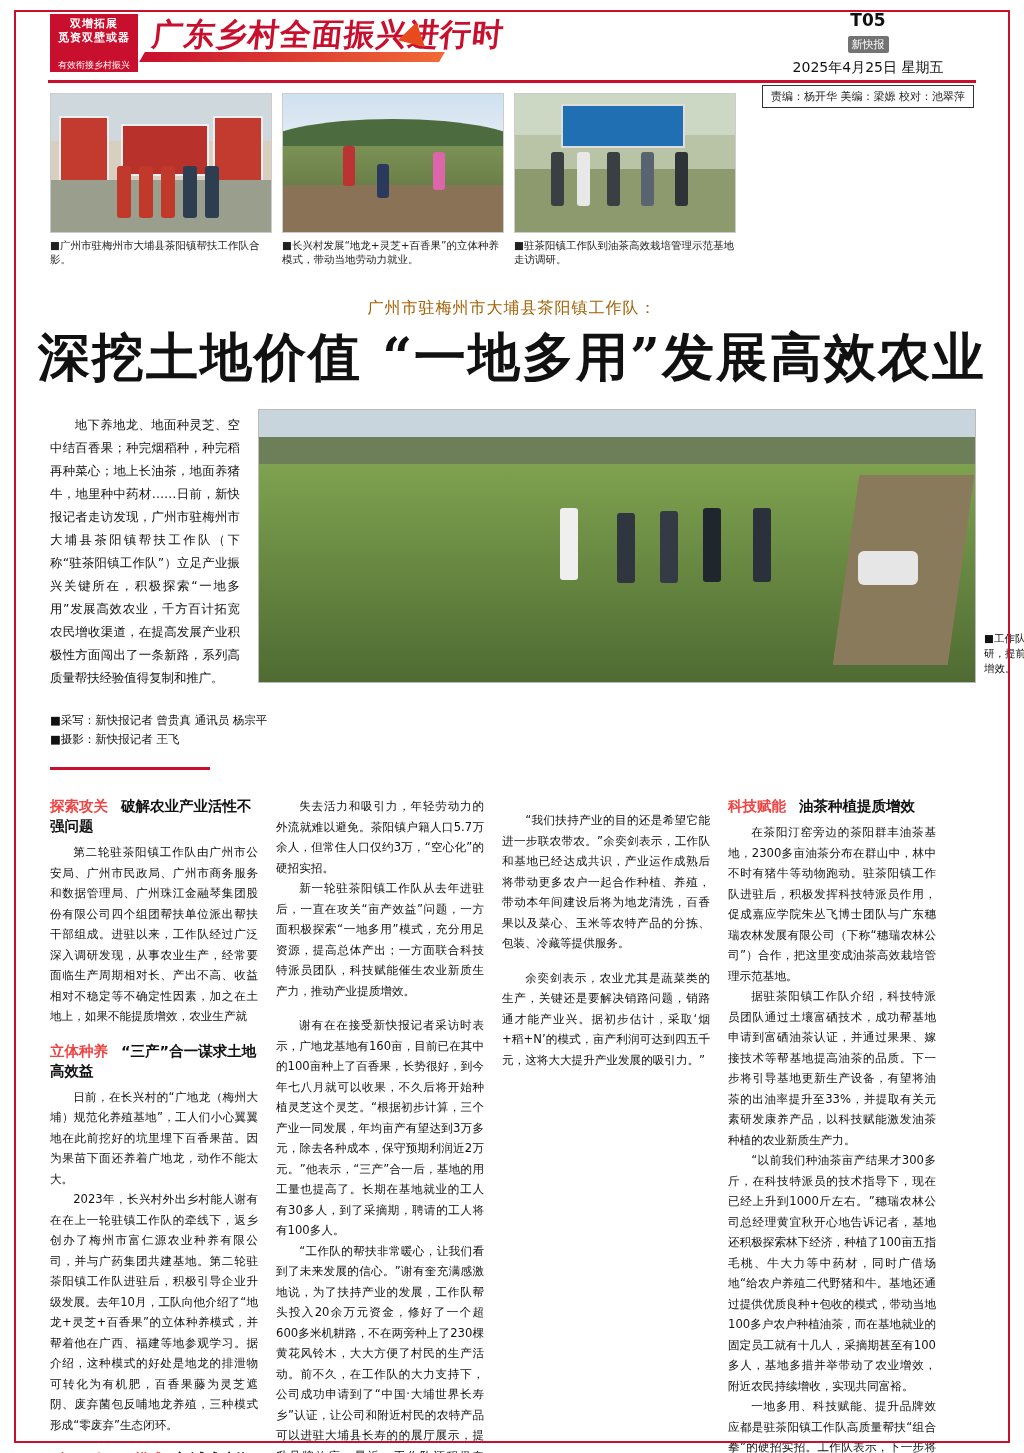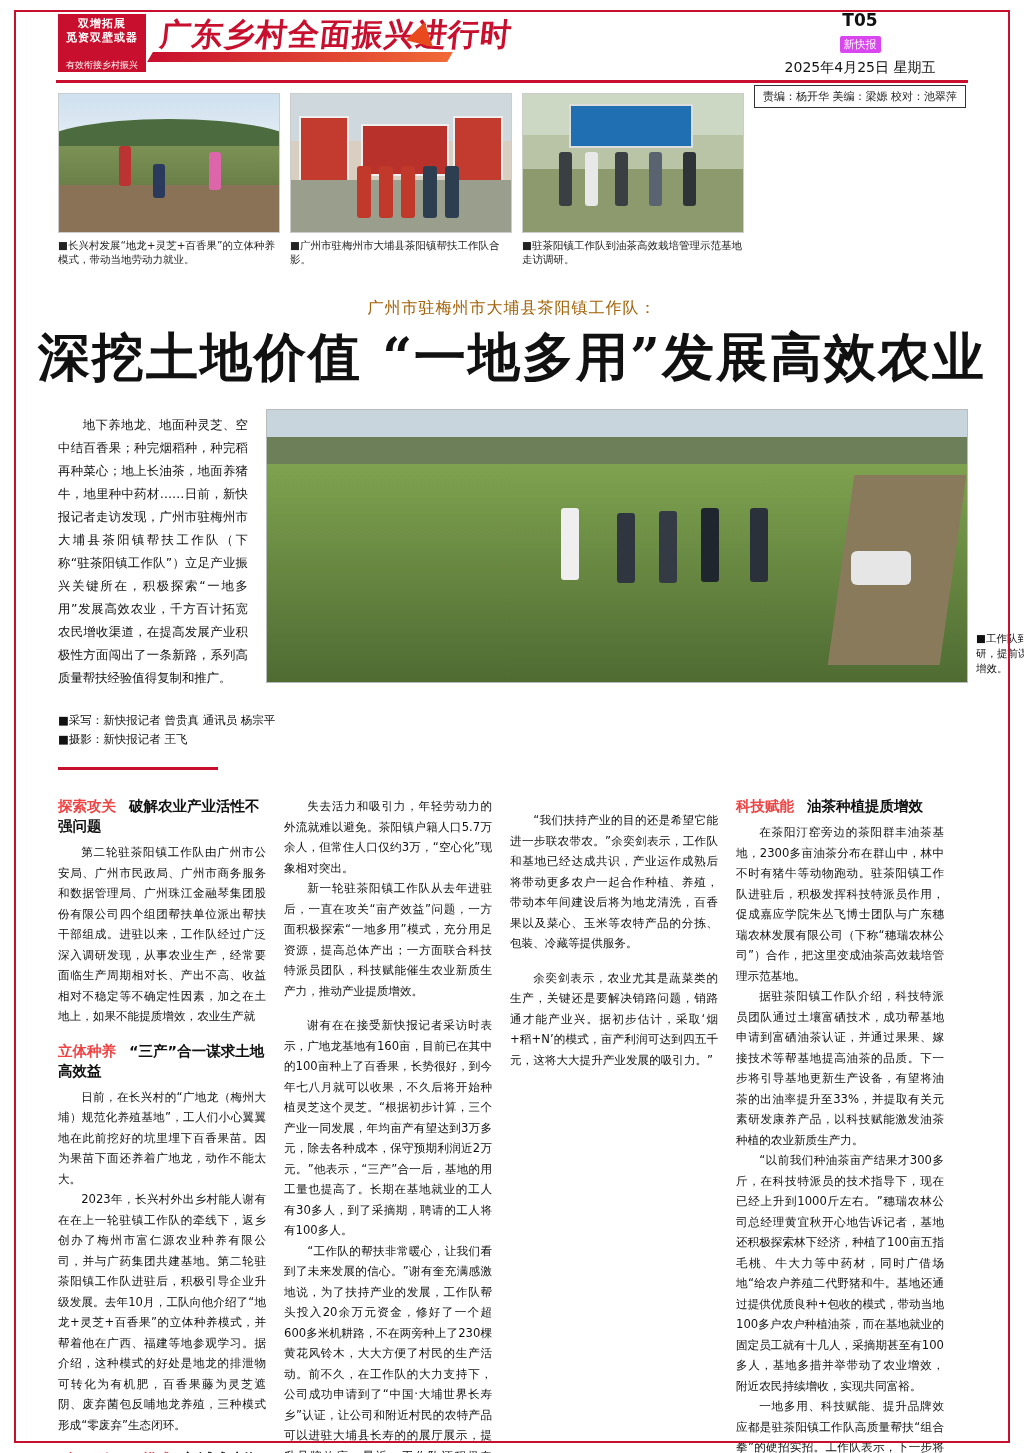--- a/index.html
+++ b/index.html
@@ -1,29 +1,29 @@
 <!DOCTYPE html>
 <html><head>
 <meta charset="utf-8">
 <style>
   html,body{margin:0;padding:0;background:#ffffff;}
   body{width:1024px;height:1453px;font-family:"DejaVu Sans","Liberation Sans",sans-serif;color:#111;position:relative;overflow:hidden;}
-  .page{position:relative;width:1024px;height:1453px;box-sizing:border-box;padding:0 32px;}
+  .page{position:relative;width:1024px;height:1453px;box-sizing:border-box;padding:0 24px;}
   
   .masthead{position:relative;height:78px;border-bottom:none;}
   .badge-stack{position:absolute;left:26px;top:14px;width:88px;height:52px;background:#c8102e;color:#fff;font-size:11px;line-height:14px;text-align:center;padding-top:3px;letter-spacing:1px;font-weight:bold;}
   .badge-stack div{white-space:nowrap;}
   .badge-sub{position:absolute;left:26px;top:59px;width:88px;height:13px;background:#c8102e;color:#fff;font-size:9px;line-height:13px;text-align:center;}
   .mast-title{position:absolute;left:128px;top:14px;font-size:31px;font-weight:bold;color:#c8102e;font-family:"DejaVu Sans","Liberation Sans",sans-serif;letter-spacing:1px;transform:skewX(-6deg);}
   .mast-swoosh{position:absolute;left:118px;top:52px;width:300px;height:10px;background:linear-gradient(90deg,#c8102e,#f06a36);transform:skewX(-30deg);}
   .mast-dot{position:absolute;left:376px;top:22px;width:0;height:0;border-left:14px solid transparent;border-right:14px solid transparent;border-bottom:22px solid #e8491d;transform:rotate(14deg);}
   .mast-right{position:absolute;right:26px;top:10px;text-align:right;}
   .mast-line1{font-size:14px;color:#111;display:flex;align-items:center;gap:6px;justify-content:flex-end;flex-direction:column;}
   .pagecode{font-size:17px;font-weight:bold;}
-  .paper-tag{background:#d946ef;color:#fff;font-size:11px;padding:1px 4px;border-radius:2px;}
+  .paper-tag{background:#737373;color:#fff;font-size:11px;padding:1px 4px;border-radius:2px;}
   .mast-line2{margin-top:8px;border:1px solid #333;padding:3px 8px;font-size:11px;color:#222;}
   .rule-red{height:3px;background:#c8102e;margin:2px 24px 0 24px;}
   
   .photostrip{display:flex;gap:10px;margin:10px 26px 0 26px;}
   .photo{position:relative;}
   .p1{width:222px;}
   .p2{width:222px;}
   .p3{width:222px;}
   .ph-img{height:138px;border:1px solid #ccc;background:#6b7f58;position:relative;overflow:hidden;}
   .cap{font-size:10.5px;line-height:14px;color:#222;margin-top:5px;}
@@ -77,49 +77,49 @@
         <span class="paper-tag">新快报</span>
         <span>2025年4月25日 星期五</span>
       </div>
       <div class="mast-line2">责编：杨开华  美编：梁嫄  校对：池翠萍</div>
     </div>
   </div>
   <div class="rule-red"></div>
 
   <div class="photostrip">
 
-    <div class="photo p1">
-      <div class="ph-img">
-        <div class="sky"></div>
-        <div class="hill" style="background:#4c6b3e;"></div>
-        <div class="field" style="background:linear-gradient(#7b9154,#556b3a);"></div>
-        <div class="soil" style="background:#8a7257;"></div>
-        <div class="figure" style="left:60px;top:52px;height:40px;background:#b33;"></div>
-        <div class="figure" style="left:94px;top:70px;height:34px;background:#2b3a5c;"></div>
-        <div class="figure" style="left:150px;top:58px;height:38px;background:#d6a" ;=""></div>
-      </div>
-      <div class="cap">■长兴村发展“地龙+灵芝+百香果”的立体种养模式，带动当地劳动力就业。</div>
-    </div>
-
     <div class="photo p2">
       <div class="ph-img" style="background:#d8cfc0;">
         <div style="position:absolute;left:0;top:0;right:0;height:34%;background:#cfd9dd;"></div>
         <div style="position:absolute;left:8px;top:22px;width:46px;height:62px;background:#c23b2e;border:2px solid #eee;"></div>
         <div style="position:absolute;right:8px;top:22px;width:46px;height:62px;background:#c23b2e;border:2px solid #eee;"></div>
         <div style="position:absolute;left:70px;top:30px;width:84px;height:48px;background:#b8312a;border:2px solid #eee;"></div>
         <div style="position:absolute;left:0;bottom:0;right:0;height:38%;background:#9a9e8d;"></div>
         <div class="figure" style="left:66px;top:72px;height:52px;width:14px;background:#c0392b;"></div>
         <div class="figure" style="left:88px;top:72px;height:52px;width:14px;background:#c0392b;"></div>
         <div class="figure" style="left:110px;top:72px;height:52px;width:14px;background:#c0392b;"></div>
         <div class="figure" style="left:132px;top:72px;height:52px;width:14px;background:#2c3e50;"></div>
         <div class="figure" style="left:154px;top:72px;height:52px;width:14px;background:#2c3e50;"></div>
       </div>
       <div class="cap">■广州市驻梅州市大埔县茶阳镇帮扶工作队合影。</div>
     </div>
 
+    <div class="photo p1">
+      <div class="ph-img">
+        <div class="sky"></div>
+        <div class="hill" style="background:#4c6b3e;"></div>
+        <div class="field" style="background:linear-gradient(#7b9154,#556b3a);"></div>
+        <div class="soil" style="background:#8a7257;"></div>
+        <div class="figure" style="left:60px;top:52px;height:40px;background:#b33;"></div>
+        <div class="figure" style="left:94px;top:70px;height:34px;background:#2b3a5c;"></div>
+        <div class="figure" style="left:150px;top:58px;height:38px;background:#d6a" ;=""></div>
+      </div>
+      <div class="cap">■长兴村发展“地龙+灵芝+百香果”的立体种养模式，带动当地劳动力就业。</div>
+    </div>
+
     <div class="photo p3">
       <div class="ph-img" style="background:#b9c4a6;">
         <div style="position:absolute;left:0;top:0;right:0;height:30%;background:#cdd8c4;"></div>
         <div style="position:absolute;left:46px;top:10px;width:120px;height:40px;background:#1f6fb2;border:2px solid #ddd;"></div>
         <div style="position:absolute;left:0;bottom:0;right:0;height:46%;background:#8d9a6d;"></div>
         <div class="figure" style="left:36px;top:58px;height:54px;width:13px;background:#3a3f44;"></div>
         <div class="figure" style="left:62px;top:58px;height:54px;width:13px;background:#e8e8e8;"></div>
         <div class="figure" style="left:92px;top:58px;height:54px;width:13px;background:#3a3f44;"></div>
         <div class="figure" style="left:126px;top:58px;height:54px;width:13px;background:#5a6470;"></div>
         <div class="figure" style="left:160px;top:58px;height:54px;width:13px;background:#2e3338;"></div>
@@ -174,21 +174,21 @@
       <p class="body-p">2023年，长兴村外出乡村能人谢有在在上一轮驻镇工作队的牵线下，返乡创办了梅州市富仁源农业种养有限公司，并与广药集团共建基地。第二轮驻茶阳镇工作队进驻后，积极引导企业升级发展。去年10月，工队向他介绍了“地龙+灵芝+百香果”的立体种养模式，并帮着他在广西、福建等地参观学习。据介绍，这种模式的好处是地龙的排泄物可转化为有机肥，百香果藤为灵芝遮阴、废弃菌包反哺地龙养殖，三种模式形成“零废弃”生态闭环。</p>
       <div class="gap"></div>
       <div class="sec-head">
         <span class="sec-title">“烟+稻+N”模式</span>
         <span class="sec-sub">初试成功将进行规模推广</span>
       </div>
 
     </div>
 
     <div class="col">
-      <p class="body-p">失去活力和吸引力，年轻劳动力的外流就难以避免。茶阳镇户籍人口5.7万余人，但常住人口仅约3万，“空心化”现象相对突出。</p>
+      <p class="body-p">失去活力和吸引力，年轻劳动力的外流就难以避免。茶阳镇户籍人口5.7万余人，但常住人口仅约3万，“空心化”的硬招实招。</p>
       <p class="body-p">新一轮驻茶阳镇工作队从去年进驻后，一直在攻关“亩产效益”问题，一方面积极探索“一地多用”模式，充分用足资源，提高总体产出；一方面联合科技特派员团队，科技赋能催生农业新质生产力，推动产业提质增效。</p>
       <div class="gap"></div>
       <p class="body-p">谢有在在接受新快报记者采访时表示，广地龙基地有160亩，目前已在其中的100亩种上了百香果，长势很好，到今年七八月就可以收果，不久后将开始种植灵芝这个灵芝。“根据初步计算，三个产业一同发展，年均亩产有望达到3万多元，除去各种成本，保守预期利润近2万元。”他表示，“三产”合一后，基地的用工量也提高了。长期在基地就业的工人有30多人，到了采摘期，聘请的工人将有100多人。</p>
       <p class="body-p">“工作队的帮扶非常暖心，让我们看到了未来发展的信心。”谢有奎充满感激地说，为了扶持产业的发展，工作队帮头投入20余万元资金，修好了一个超600多米机耕路，不在两旁种上了230棵黄花风铃木，大大方便了村民的生产活动。前不久，在工作队的大力支持下，公司成功申请到了“中国·大埔世界长寿乡”认证，让公司和附近村民的农特产品可以进驻大埔县长寿的的展厅展示，提升品牌效应。最近，工作队还积极奔走，谋划建设帮扶车间，为企业后续的加工、销售做好准备。</p>
 
     </div>
 
     <div class="col">
       <div class="gap"></div>
       <p class="body-p">“我们扶持产业的目的还是希望它能进一步联农带农。”余奕剑表示，工作队和基地已经达成共识，产业运作成熟后将带动更多农户一起合作种植、养殖，带动本年间建设后将为地龙清洗，百香果以及菜心、玉米等农特产品的分拣、包装、冷藏等提供服务。</p>

